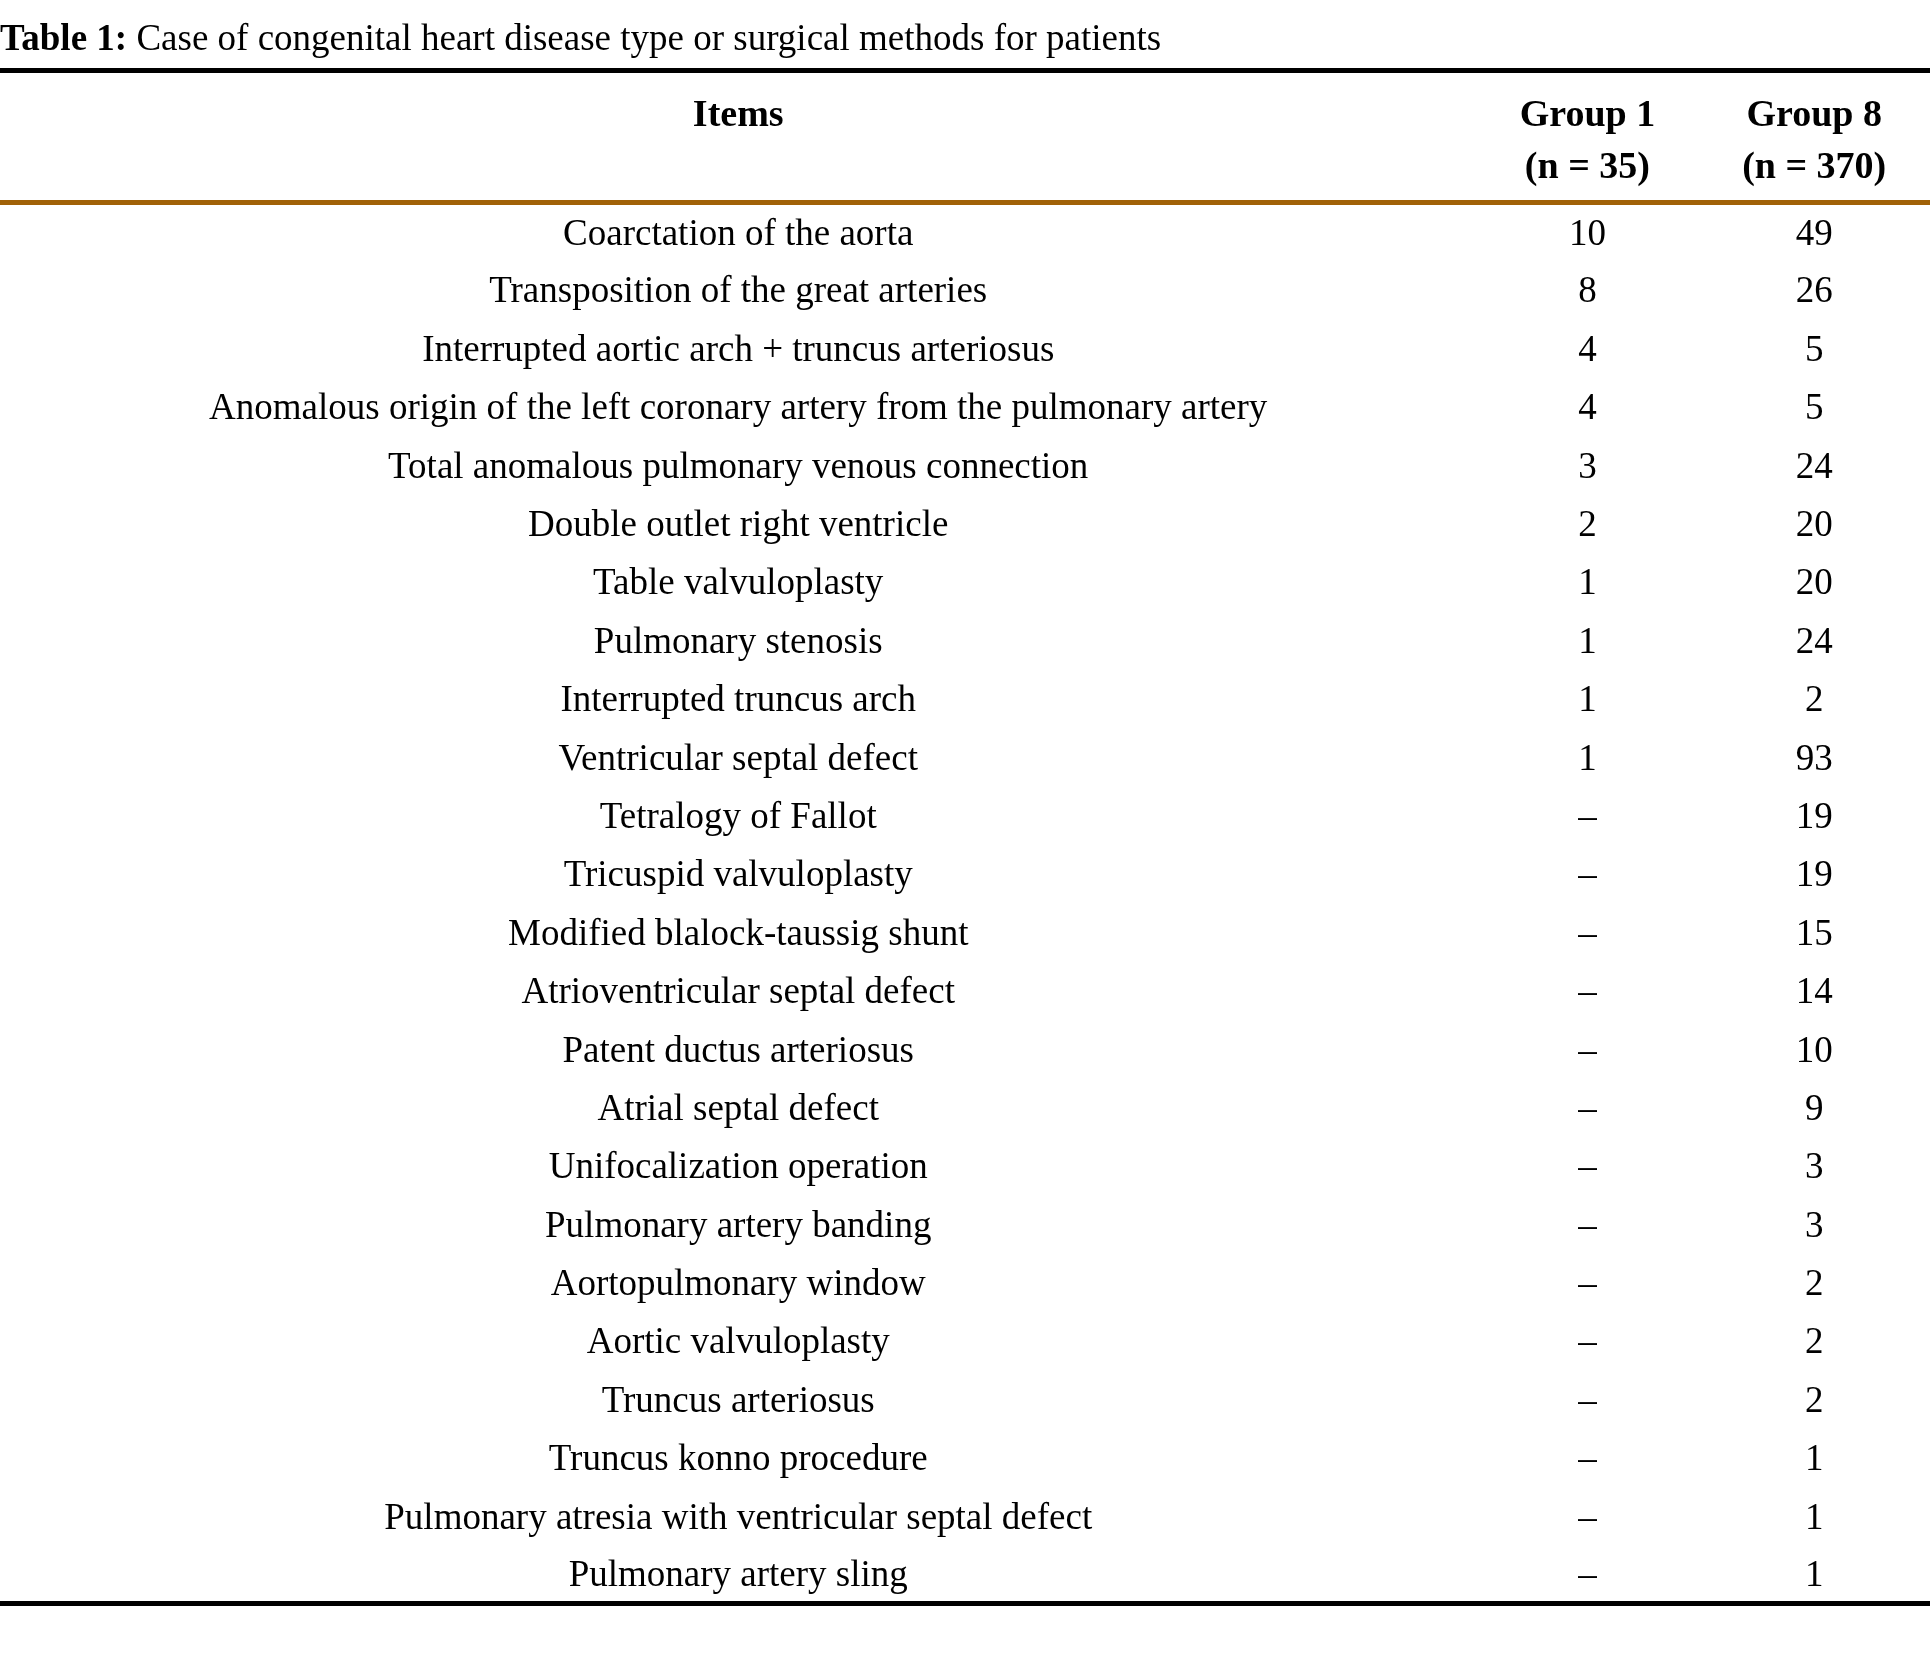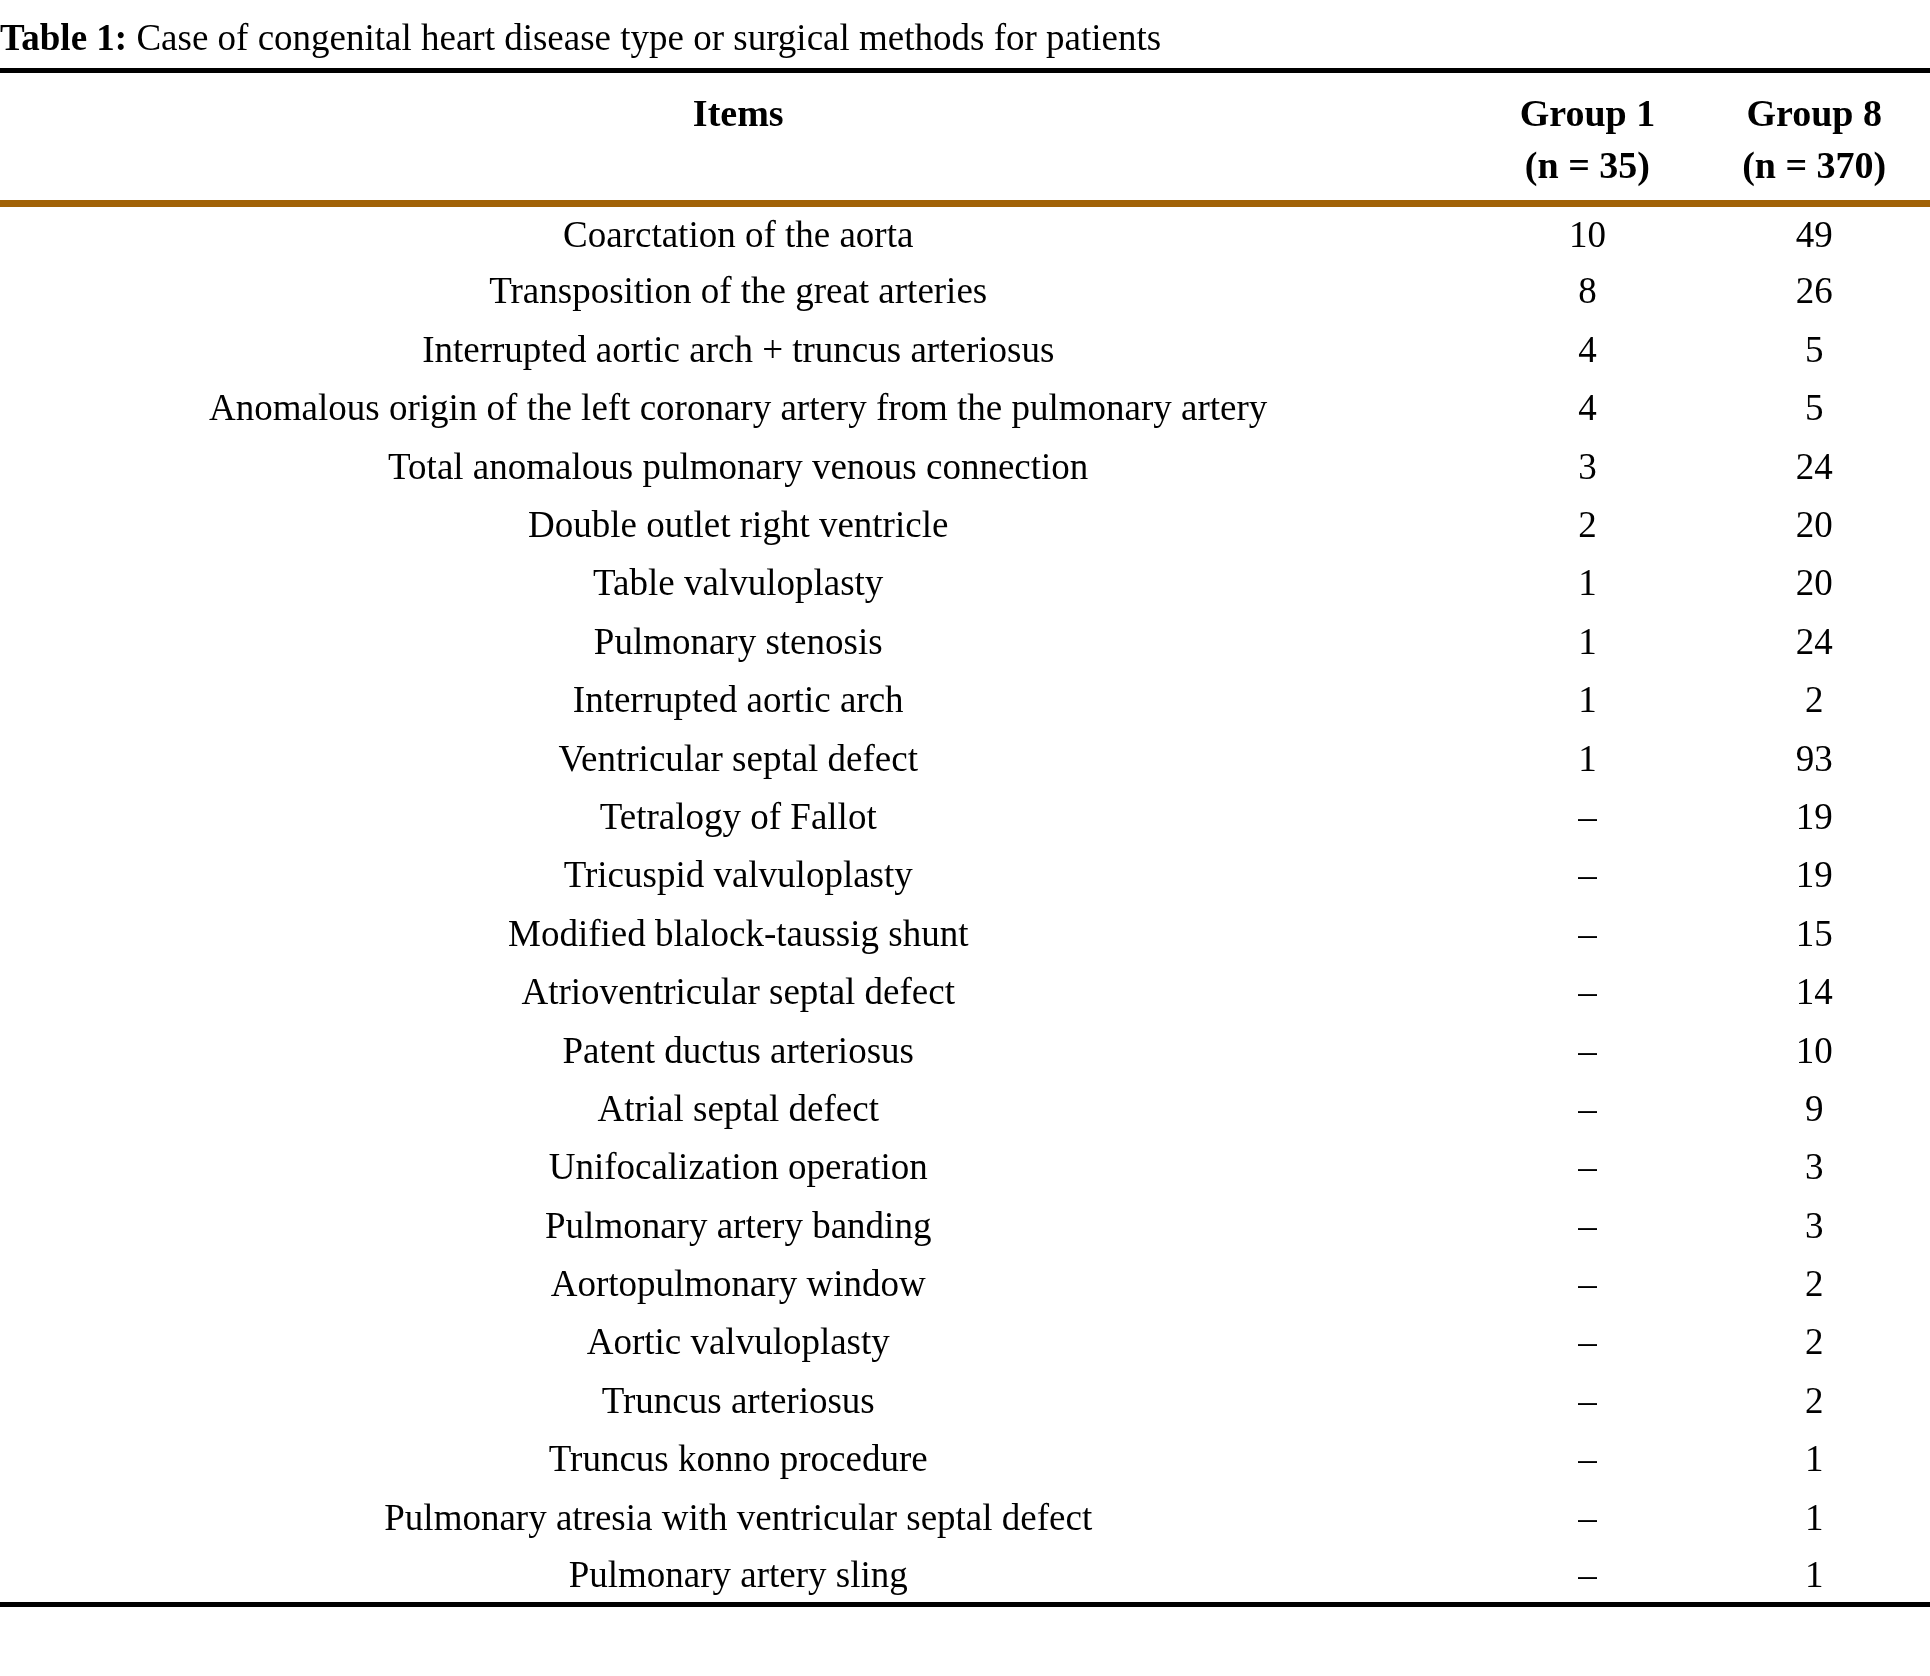--- a/index.html
+++ b/index.html
@@ -36,21 +36,21 @@
   col.col-group1 { width: 11.5%; }
   col.col-group2 { width: 12.0%; }
   thead th {
     font-weight: bold;
     font-size: 38px;
     line-height: 1.38;
     text-align: center;
     vertical-align: top;
     padding-top: 14px;
     padding-bottom: 8px;
-    border-bottom: 7px solid #a16207;
+    border-bottom: 5px solid #a16207;
   }
   tbody td {
     font-size: 37px;
     text-align: center;
     vertical-align: middle;
     height: 58.4px;
     line-height: 1;
     padding: 0;
     white-space: nowrap;
     overflow: hidden;
@@ -129,21 +129,21 @@
     <td>20</td>
   </tr>
 
   <tr>
     <td>Pulmonary stenosis</td>
     <td>1</td>
     <td>24</td>
   </tr>
 
   <tr>
-    <td>Interrupted aortic arch</td>
+    <td>Interrupted truncus arch</td>
     <td>1</td>
     <td>2</td>
   </tr>
 
   <tr>
     <td>Ventricular septal defect</td>
     <td>1</td>
     <td>93</td>
   </tr>
 

